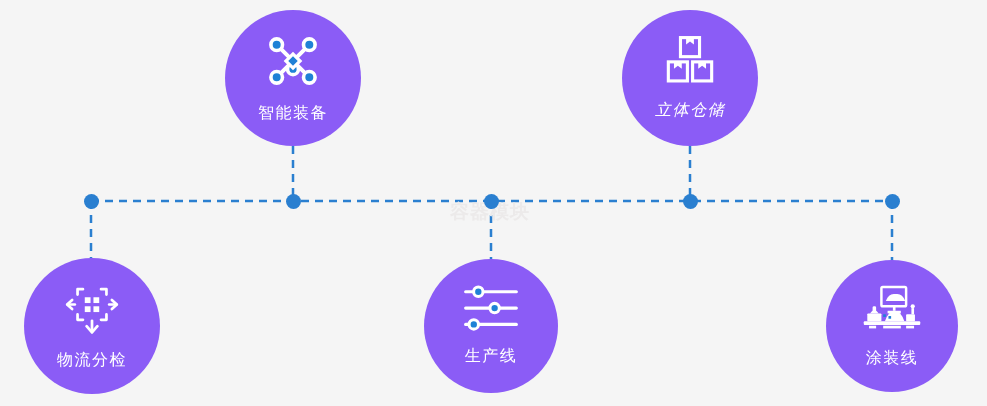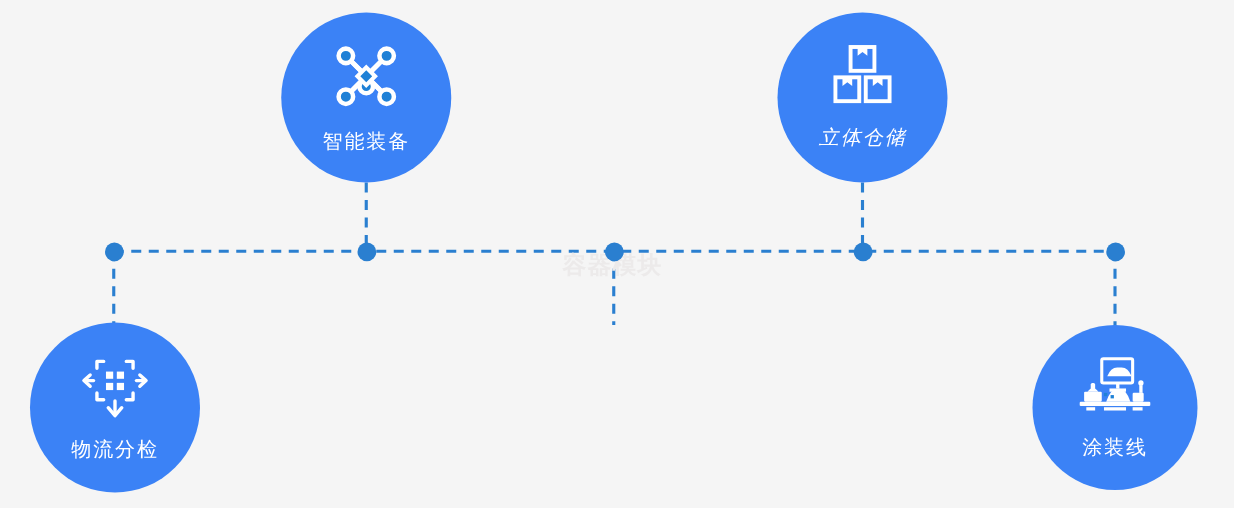--- a/index.html
+++ b/index.html
@@ -42,21 +42,21 @@
     width: 15px;
     height: 15px;
     margin-left: -7.5px;
     margin-top: -7.5px;
     border-radius: 50%;
     background: #2a7fd0;
   }
   .bubble {
     position: absolute;
     border-radius: 50%;
-    background: #3b82f6;
+    background: #8b5cf6;
     display: flex;
     flex-direction: column;
     align-items: center;
     justify-content: center;
     box-sizing: border-box;
   }
   .bubble .ico {
     display: block;
     line-height: 0;
   }
@@ -152,20 +152,37 @@
           <rect x="25" y="18" width="6.4" height="6.4"></rect>
           <rect x="34.6" y="18" width="6.4" height="6.4"></rect>
           <rect x="25" y="28" width="6.4" height="6.4"></rect>
           <rect x="34.6" y="28" width="6.4" height="6.4"></rect>
         </g>
       </svg>
     </span>
     <span class="cap">物流分检</span>
   </div>
 
+  <div class="bubble" style="left:424px; top:259px; width:134px; height:134px;">
+    <span class="ico">
+      <svg width="58" height="48" viewBox="0 0 64 52" xmlns="http://www.w3.org/2000/svg">
+        <g stroke="#ffffff" stroke-width="3.4" stroke-linecap="round" fill="none">
+          <line x1="4" y1="7" x2="60" y2="7"></line>
+          <line x1="4" y1="25" x2="60" y2="25"></line>
+          <line x1="4" y1="43" x2="60" y2="43"></line>
+        </g>
+        <g fill="#1f81d6" stroke="#ffffff" stroke-width="3.4">
+          <circle cx="18" cy="7" r="5.2"></circle>
+          <circle cx="36" cy="25" r="5.2"></circle>
+          <circle cx="13" cy="43" r="5.2"></circle>
+        </g>
+      </svg>
+    </span>
+    <span class="cap">生产线</span>
+  </div>
 
   <div class="bubble" style="left:826px; top:260px; width:132px; height:132px;align-items:center;">
     <span class="ico">
       <svg width="60" height="52" viewBox="0 0 68 56" xmlns="http://www.w3.org/2000/svg">
         <g fill="none" stroke="#ffffff" stroke-width="2.8">
           <rect x="22" y="3" width="28" height="22" rx="1.5"></rect>
         </g>
         <path d="M27 19 q3 -8 9 -8 h4 q6 0 9 8 z" fill="#ffffff"></path>
         <g fill="#ffffff">
           <rect x="35" y="25" width="3" height="5"></rect>

